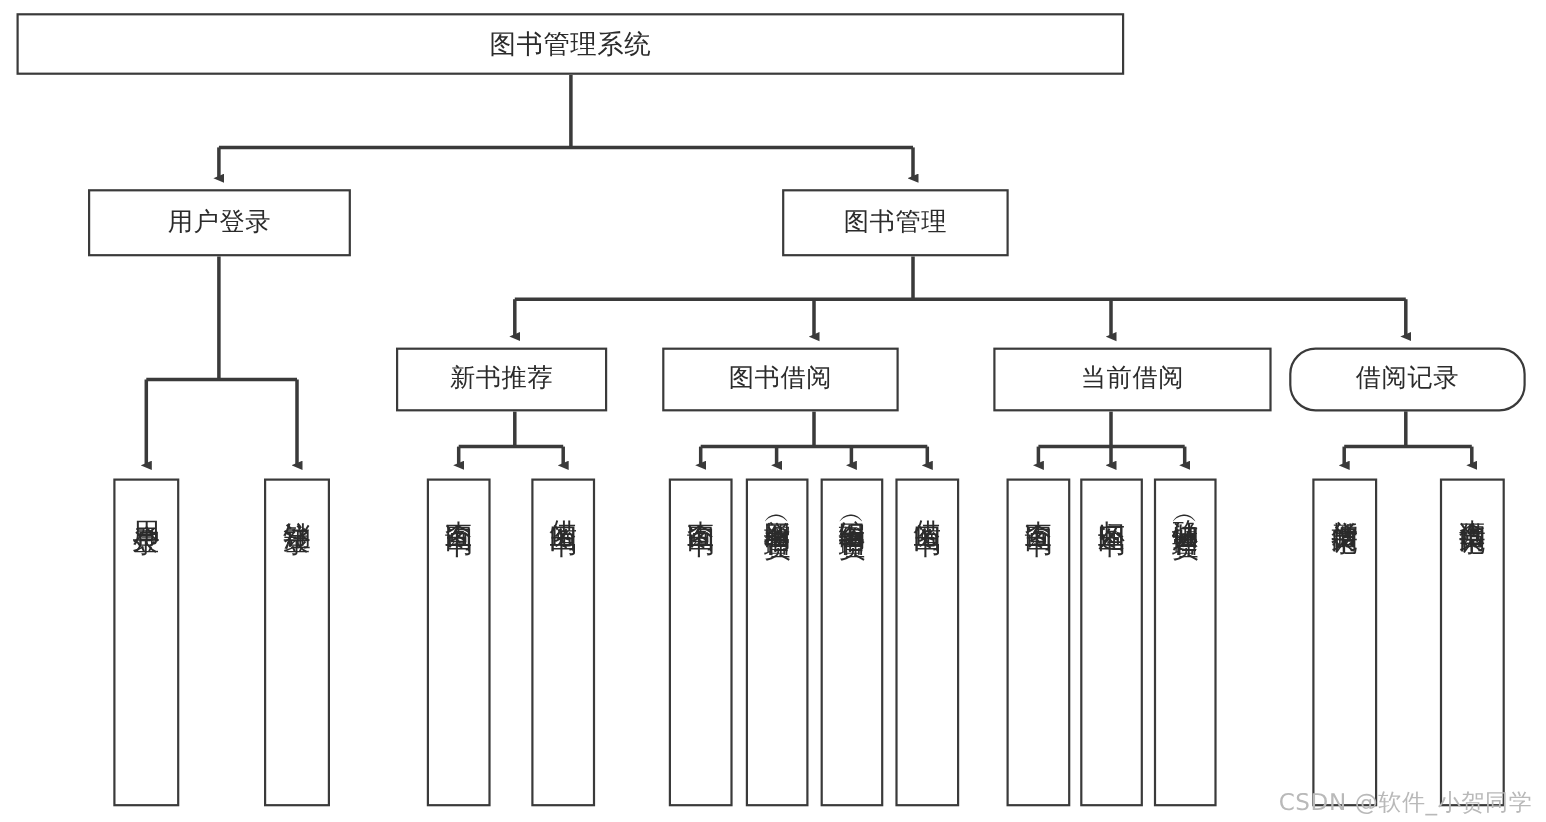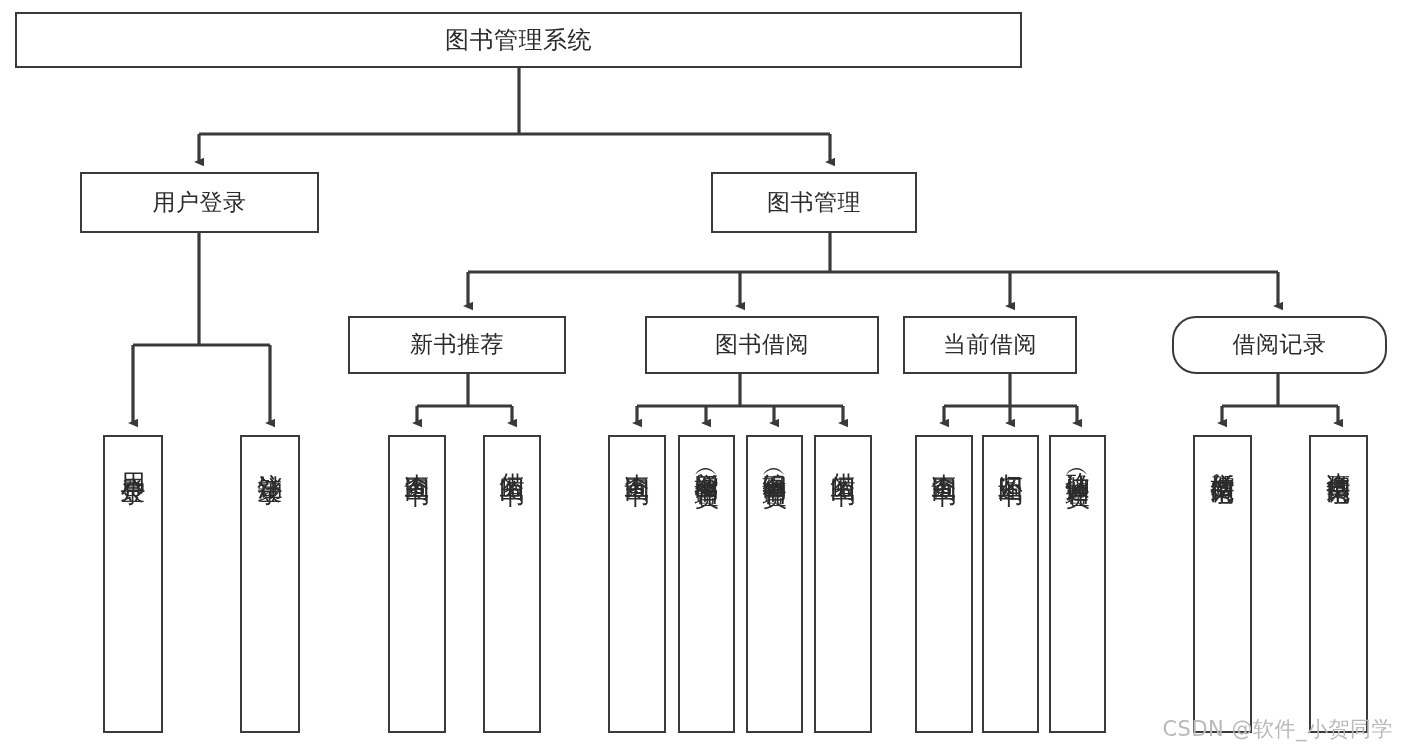--- a/index.html
+++ b/index.html
@@ -121,29 +121,29 @@
   </div>
 
   <div class="node h" style="left:80px;top:172px;width:239px;height:61px;">
     <span class="lbl">用户登录</span>
   </div>
 
   <div class="node h" style="left:711px;top:172px;width:206px;height:61px;">
     <span class="lbl">图书管理</span>
   </div>
 
-  <div class="node h" style="left:348px;top:316px;width:218px;height:58px;">
+  <div class="node h" style="left:360px;top:316px;width:192px;height:58px;">
     <span class="lbl">新书推荐</span>
   </div>
 
-  <div class="node h" style="left:645px;top:316px;width:234px;height:58px;">
+  <div class="node h" style="left:602px;top:316px;width:215px;height:58px;">
     <span class="lbl">图书借阅</span>
   </div>
 
-  <div class="node h" style="left:903px;top:316px;width:174px;height:58px;">
+  <div class="node h" style="left:903px;top:316px;width:253px;height:58px;">
     <span class="lbl">当前借阅</span>
   </div>
 
   <div class="node h" style="left:1172px;top:316px;width:215px;height:58px;border-radius:24px;">
     <span class="lbl">借阅记录</span>
   </div>
 
   <div class="node v" style="left:103px;top:435px;width:60px;height:298px;">
     <span class="lbl">用户登录</span>
   </div>

